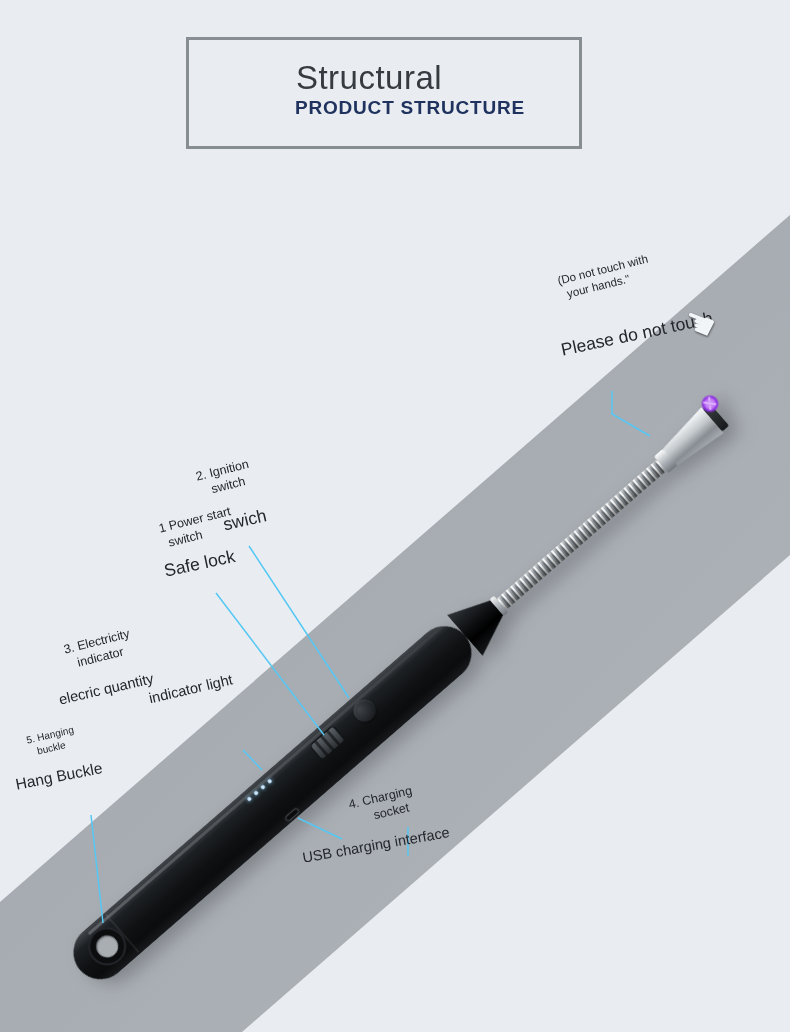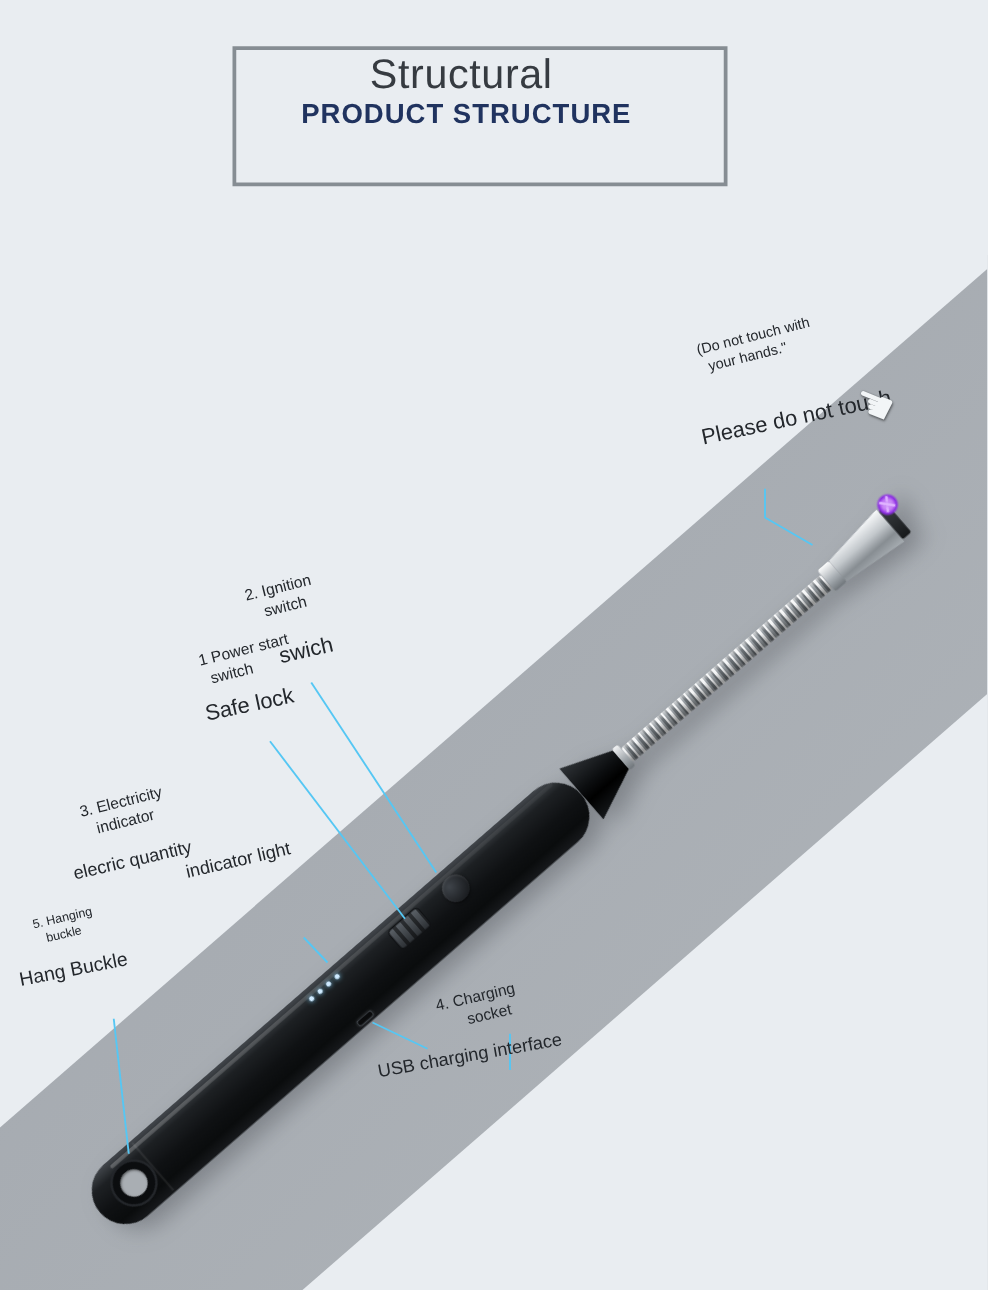--- a/index.html
+++ b/index.html
@@ -10,24 +10,24 @@
   }
   
   .band{
     position:absolute;inset:0;z-index:1;
     background:linear-gradient(135deg,#99a0a6 0%,#a6abb1 45%,#b0b5ba 100%);
     clip-path:polygon(790px 215px,790px 555px,242px 1032px,0px 1032px,0px 902px);
   }
   
   .title-box{
     position:absolute;left:186px;top:37px;width:396px;height:112px;z-index:6;
-    border:3px solid #868d93;box-sizing:border-box;padding-top:1px;
+    border:3px solid #868d93;box-sizing:border-box;padding-top:20px;
   }
   .title-main{ text-align:center;margin-right:30px;color:#363b41;font-size:33px;line-height:1.1;letter-spacing:.5px;}
-  .title-sub{ margin-left:52px;margin-top:1px;color:#20335f;font-size:22px;font-weight:bold;letter-spacing:.8px;}
+  .title-sub{ text-align:center;margin-left:52px;margin-top:1px;color:#20335f;font-size:19px;font-weight:bold;letter-spacing:.8px;}
   
   .lighter{
     position:absolute;left:80px;top:935px;width:850px;height:70px;z-index:3;
     transform-origin:0 50%;transform:rotate(-41deg);
     display:flex;align-items:center;
     filter:drop-shadow(6px 10px 9px rgba(40,45,50,.32));
   }
   .lighter>*{flex:none;}
   .handle{
     position:relative;width:510px;height:54px;border-radius:27px;

